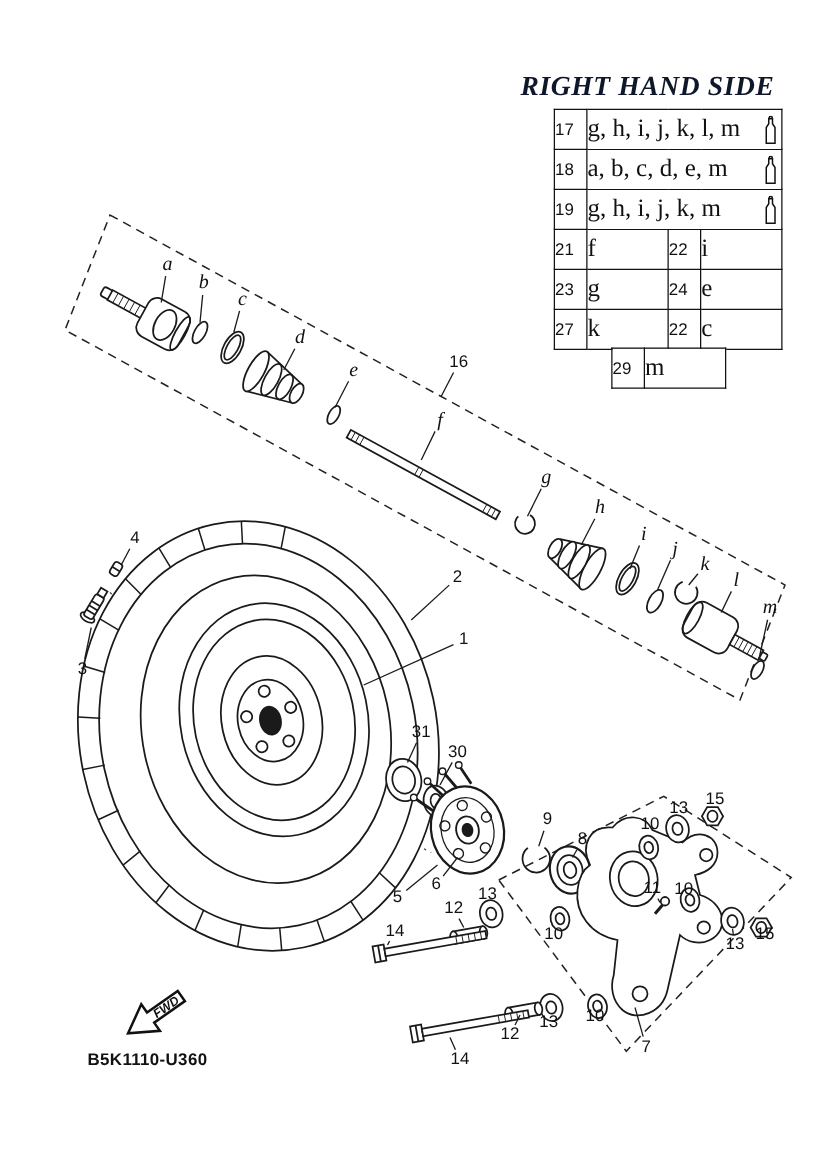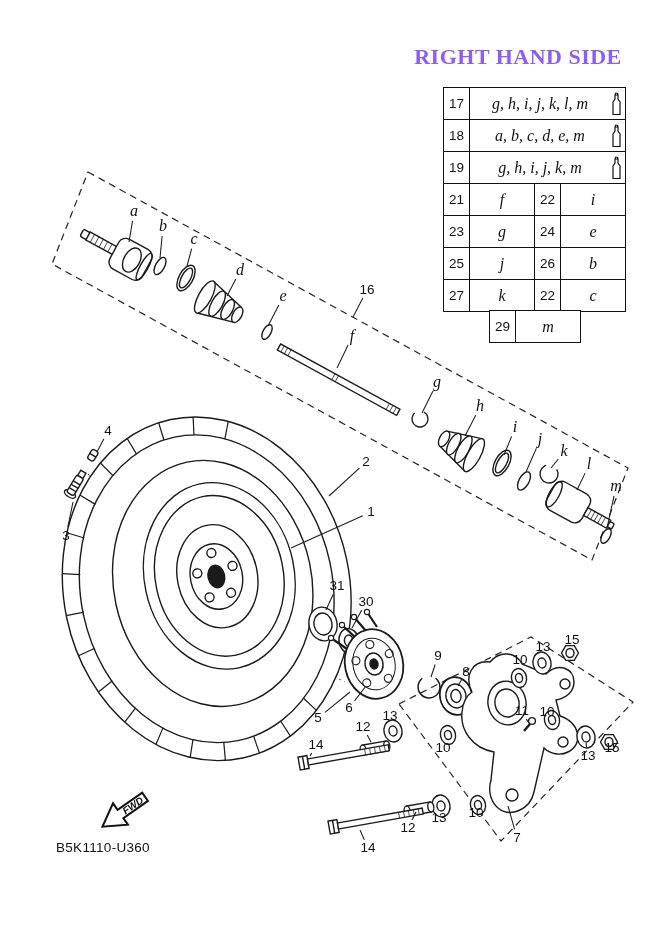--- a/index.html
+++ b/index.html
@@ -3,41 +3,41 @@
 <meta charset="utf-8">
 <style>
   html,body { margin:0; padding:0; background:#fff; }
   .page {
     position:relative; width:661px; height:935px; background:#ffffff;
     font-family:"Liberation Sans", sans-serif; color:#111; overflow:hidden;
   }
   .page > svg { position:absolute; left:0; top:0; }
 
   .title {
-    position:absolute; left:408px; top:44px; width:220px; text-align:center;
-    font-family:"Liberation Serif", serif; font-weight:600;
-    font-size:22px; letter-spacing:.5px; white-space:nowrap; color:#8b5cf6;
+    position:absolute; left:408px; top:56px; width:220px; text-align:center;
+    font-family:"Liberation Serif", serif; font-style:italic; font-weight:600;
+    font-size:22px; letter-spacing:.5px; white-space:nowrap; color:#0f172a;
   }
 
   .parts-table { position:absolute; left:443px; top:87px; }
   .parts-table table { border-collapse:collapse; table-layout:fixed; }
   .parts-table td {
-    border:1.6px solid #111; height:31px; padding:0; text-align:center;
+    border:1.6px solid #111; height:31px; padding:0; 
     vertical-align:middle; background:#fff;
   }
   .cell-num { font-size:13.5px; font-family:"Liberation Sans", sans-serif; }
   .cell-letter, .cell-letters {
-    font-family:"Liberation Serif", serif; font-style:italic; font-size:16px;
+    font-family:"Liberation Serif", serif; font-size:20px;
   }
   .cell-letters { position:relative; padding-right:15px !important; }
   .grease { position:absolute; right:2px; top:50%; transform:translateY(-50%); line-height:0; }
   .row29 { margin-left:46px; margin-top:-1.6px; }
 
   .part-code {
-    position:absolute; left:56px; top:840px; font-weight:normal; font-size:13.5px;
+    position:absolute; left:70px; top:840px; font-weight:bold; font-size:13.5px;
     letter-spacing:.3px; font-family:"Liberation Sans", sans-serif;
   }
 
   
   .ink   { stroke:#1a1a1a; fill:#ffffff; stroke-width:1.4; }
   .nofill{ fill:none; }
   .leader{ stroke:#1a1a1a; stroke-width:1.05; }
   .callout { fill:#111; text-anchor:middle; dominant-baseline:middle; }
   .callout.number { font:13.5px "Liberation Sans", sans-serif; }
   .callout.letter { font:italic 16px "Liberation Serif", serif; }
@@ -528,26 +528,20 @@
         <td class="cell-num">22</td>
         <td class="cell-letter">i</td>
       </tr>
       <tr>
         <td class="cell-num">23</td>
         <td class="cell-letter">g</td>
         <td class="cell-num">24</td>
         <td class="cell-letter">e</td>
       </tr>
       <tr>
-        <td class="cell-num">25</td>
-        <td class="cell-letter">j</td>
-        <td class="cell-num">26</td>
-        <td class="cell-letter">b</td>
-      </tr>
-      <tr>
         <td class="cell-num">27</td>
         <td class="cell-letter">k</td>
         <td class="cell-num">22</td>
         <td class="cell-letter">c</td>
       </tr>
     </tbody>
       </table>
     <table class="row29">
       <colgroup>
           <col style="width:26px">

